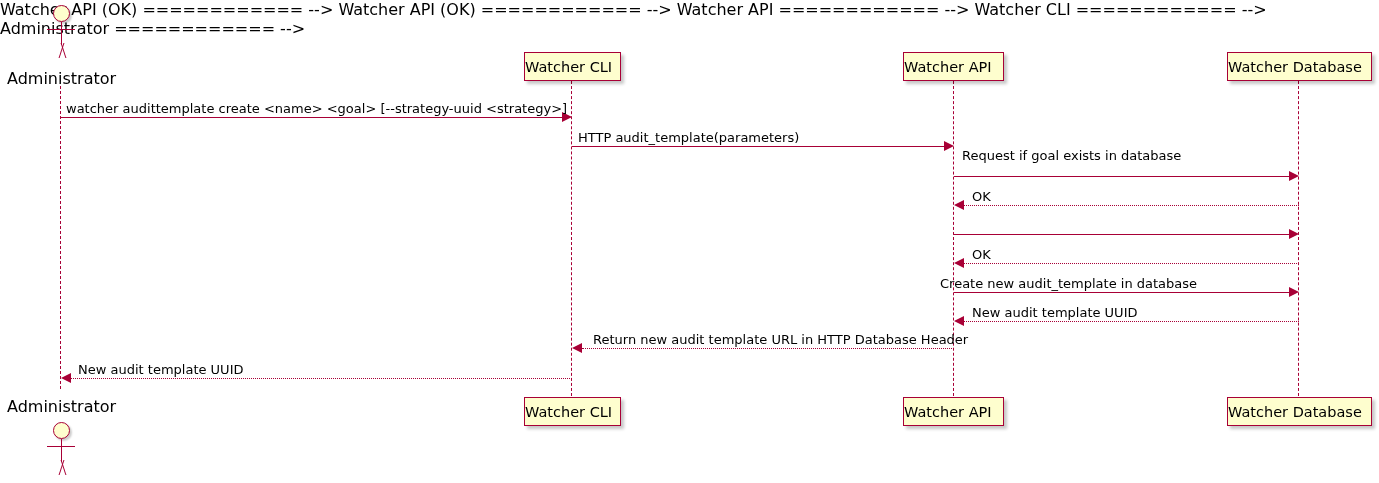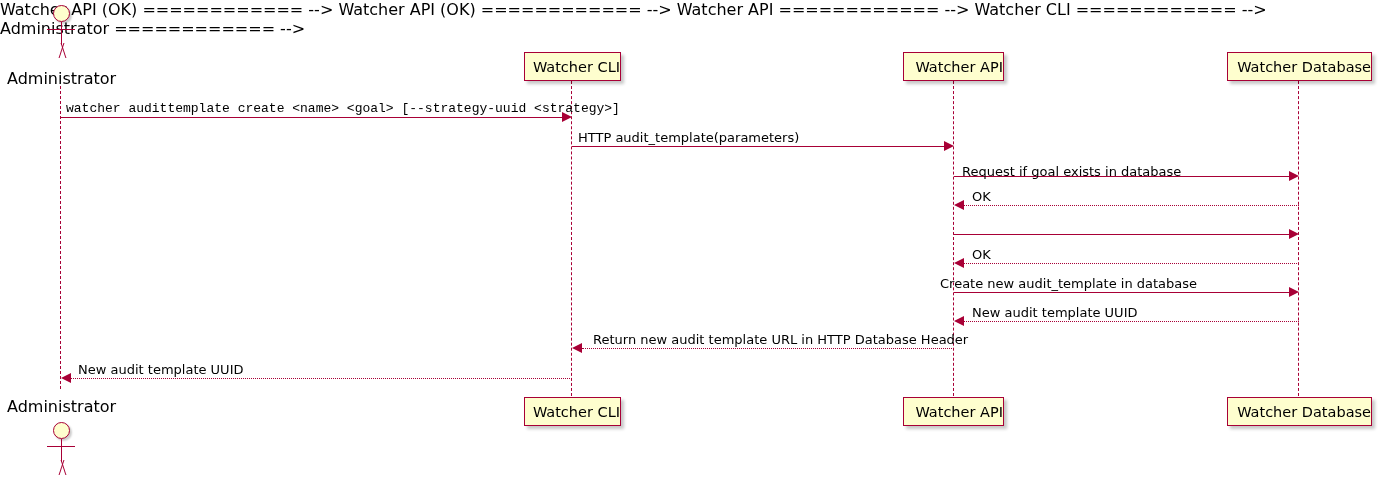--- a/index.html
+++ b/index.html
@@ -7,21 +7,21 @@
        font-family:"DejaVu Sans","Liberation Sans",sans-serif;}
   #diagram{position:relative;width:1379px;height:483px;}
 
   
   .participant{
     position:absolute;
     background:#FEFECE;
     border:1.5px solid #A80036;
     box-shadow:3px 3px 3px rgba(0,0,0,0.22);
     box-sizing:border-box;
-    display:flex;align-items:center;justify-content:flex-end;
+    display:flex;align-items:center;justify-content:flex-start;
     font-size:14.5px;color:#000;
     white-space:nowrap;
   }
 
   
   .lifeline{
     position:absolute;
     width:0;
     border-left:1.5px dashed #A80036;
   }
@@ -114,31 +114,31 @@
   <div class="participant" style="left:903px;  top:52px; width:101px; height:29px;">
     <span>Watcher API</span>
   </div>
   <div class="participant" style="left:1227px; top:52px; width:145px; height:29px;">
     <span>Watcher Database</span>
   </div>
 
   
   <div class="msg-line solid" style="left:61px; top:117px; width:501px;"></div>
   <div class="arrow right" style="left:562px; top:112px;"></div>
-  <div class="msg-label" style="left:66px; top:101px;font-family:Liberation Mono, monospace;">watcher audittemplate create &lt;name&gt; &lt;goal&gt; [--strategy-uuid &lt;strategy&gt;]</div>
+  <div class="msg-label" style="left:66px; top:101px;">watcher audittemplate create &lt;name&gt; &lt;goal&gt; [--strategy-uuid &lt;strategy&gt;]</div>
 
   
   <div class="msg-line solid" style="left:572px; top:146px; width:372px;"></div>
   <div class="arrow right" style="left:944px; top:141px;"></div>
   <div class="msg-label" style="left:578px; top:130px;">HTTP audit_template(parameters)</div>
 
   
   <div class="msg-line solid" style="left:954px; top:176px; width:335px;"></div>
   <div class="arrow right" style="left:1289px; top:171px;"></div>
-  <div class="msg-label" style="left:962px; top:164px;">Request if goal exists in database</div>
+  <div class="msg-label" style="left:962px; top:148px;">Request if goal exists in database</div>
 
    Watcher API (OK) ============ --&gt;
   <div class="msg-line dotted" style="left:964px; top:205px; width:335px;"></div>
   <div class="arrow left" style="left:954px; top:200px;"></div>
   <div class="msg-label" style="left:972px; top:189px;">OK</div>
 
   
   <div class="msg-line solid" style="left:954px; top:234px; width:335px;"></div>
   <div class="arrow right" style="left:1289px; top:229px;"></div>
 

